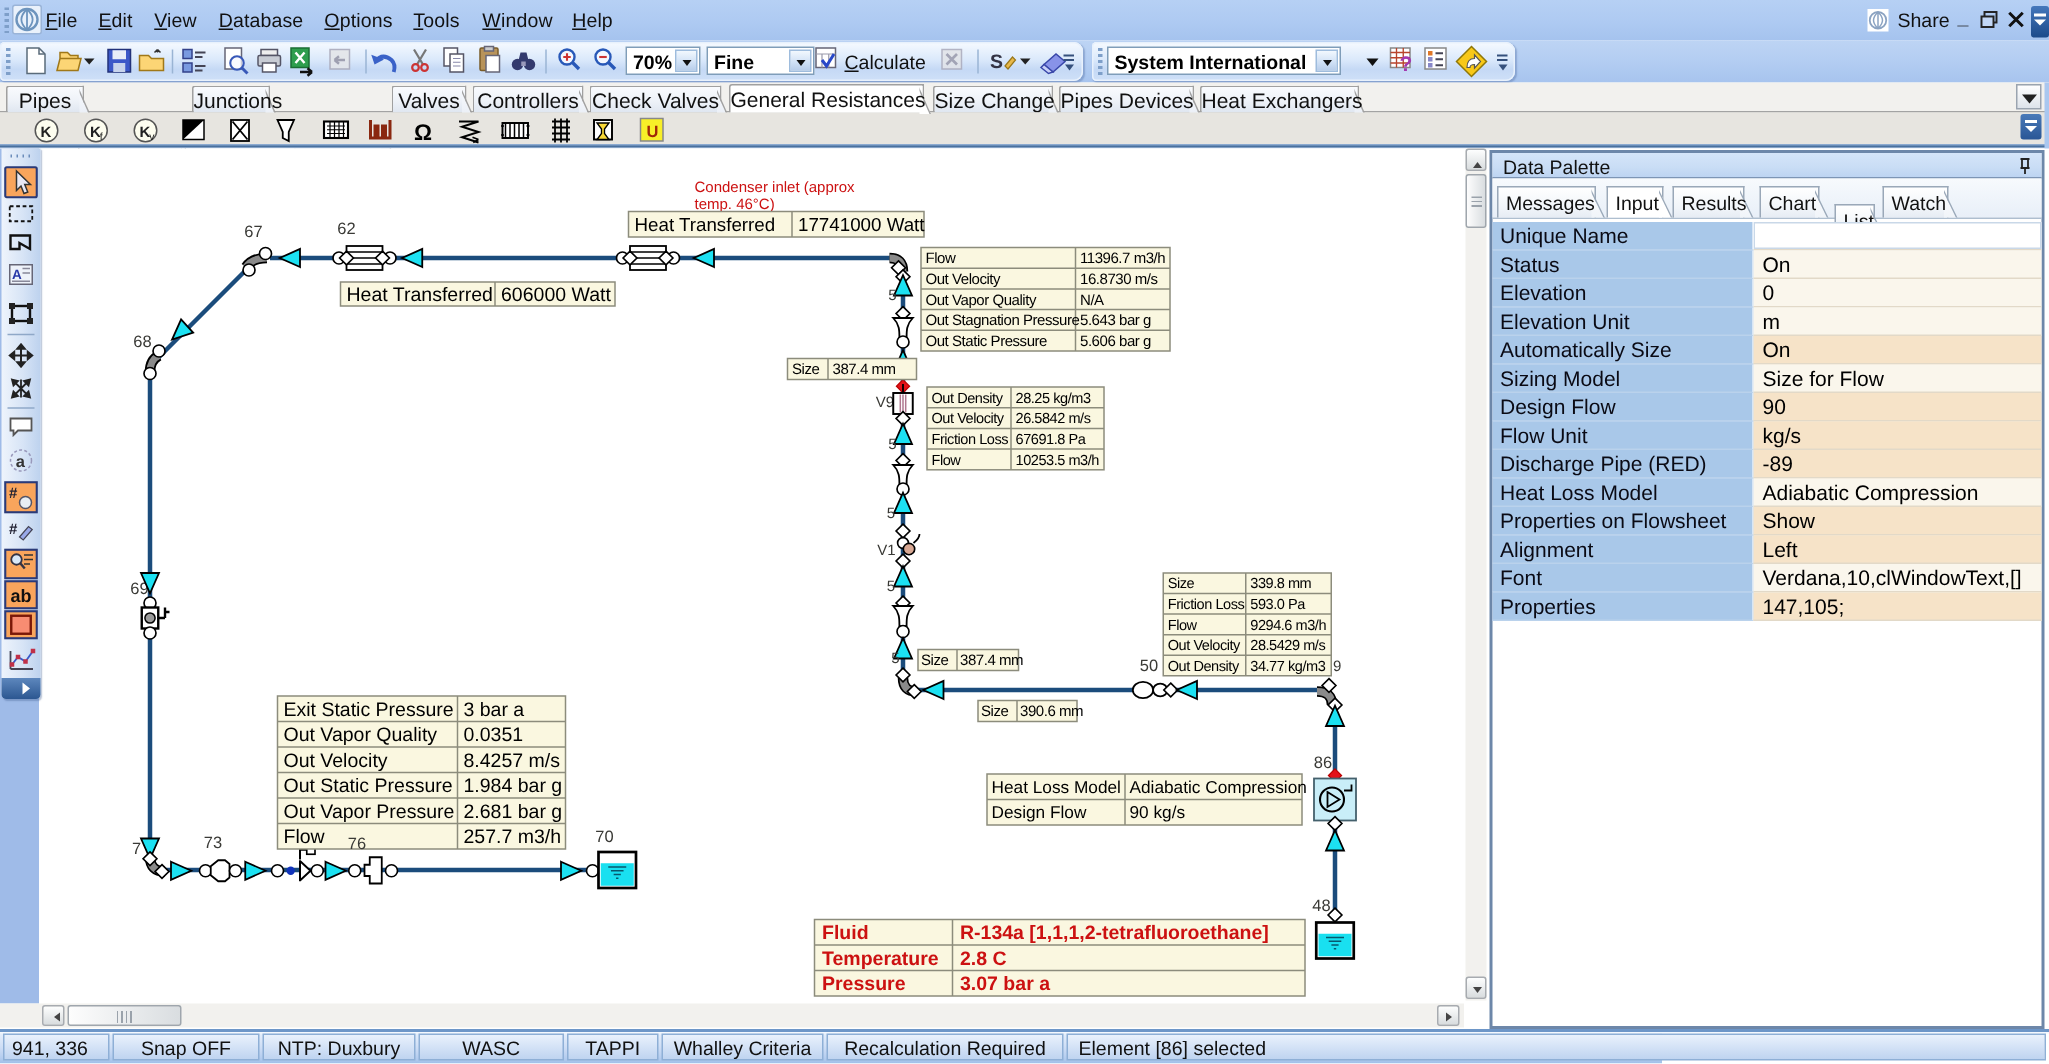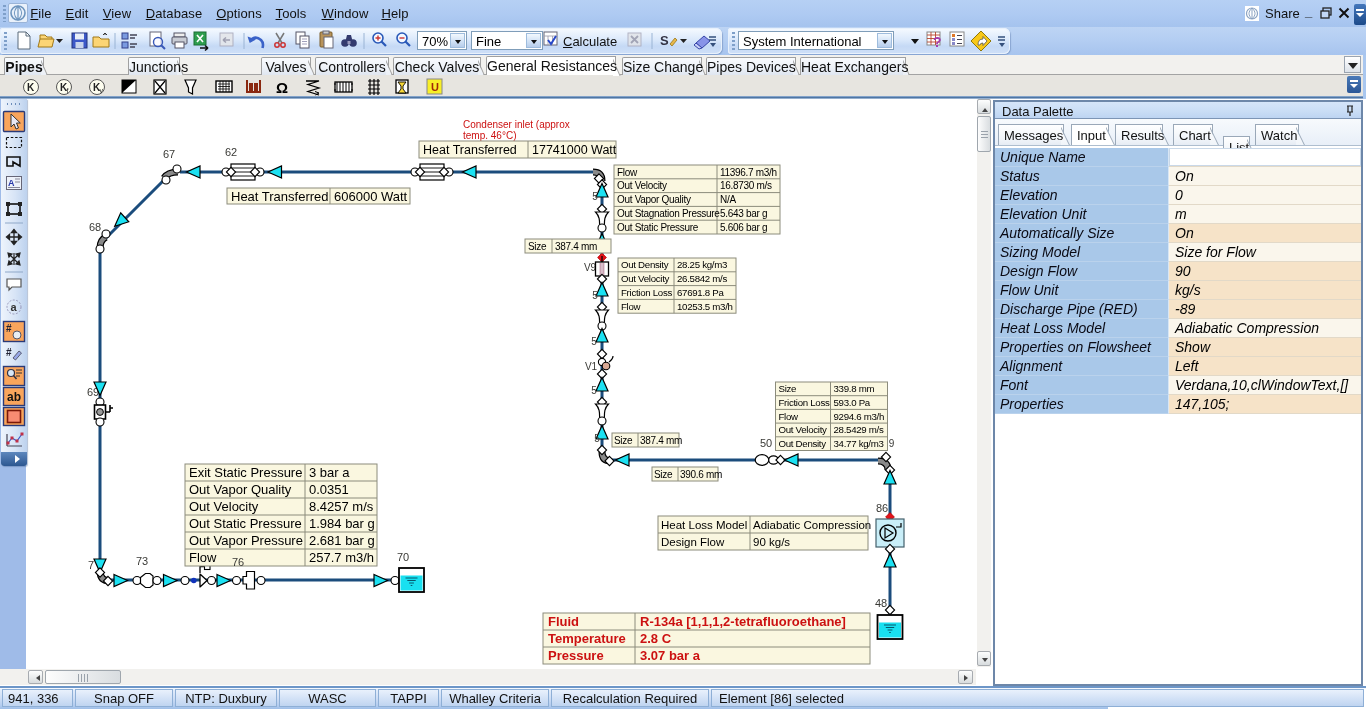--- a/index.html
+++ b/index.html
@@ -15,21 +15,21 @@
 .grip { position:absolute; width:3px; background:repeating-linear-gradient(180deg,#7e9fc9 0 2px,rgba(0,0,0,0) 2px 4px); }
 
 .winbtn { position:absolute; top:7px; font-size:13px; color:#222; font-weight:bold; }
 
 #toolrow { left:0; top:27px; width:1366px; height:28px;
   background:linear-gradient(180deg,#bdd4f4 0%,#b3cdf2 50%,#a7c4ee 100%); }
 .tbpanel { position:absolute; top:1px; height:26px; border-radius:3px 6px 6px 3px;
   background:linear-gradient(180deg,#f6faff 0%,#dbe9fb 45%,#c5d9f5 70%,#cfe0f8 100%);
   box-shadow:inset 0 0 0 1px #e8f1fc, 1px 1px 1px rgba(90,120,170,0.45); }
 .combo { position:absolute; top:4px; height:19px; background:#fff; border:1px solid #7f9db9; font-size:13px; color:#000; }
-.combo .ct { position:absolute; left:4px; top:2px; white-space:nowrap; }
+.combo .ct { position:absolute; left:4px; top:2px; white-space:nowrap;font-weight:bold; }
 .combo .cb { position:absolute; right:1px; top:1px; bottom:1px; width:15px;
   background:linear-gradient(180deg,#f2f8fe,#cfe0f5 60%,#b7cdea); border:1px solid #9ebcdd; }
 .combo .cb:after { content:""; position:absolute; left:4px; top:6px; border:3.5px solid rgba(0,0,0,0);
   border-top:4px solid #111; }
 
 #tabrow { left:0; top:55px; width:1366px; height:20px;
   background:#f2f1ee; border-bottom:1px solid #a3a3a3; }
 .dtab { position:absolute; top:2px; height:18px; background:linear-gradient(180deg,#f9fbfe 0%,#eef2f8 55%,#dfe6f0 100%);
   border:1px solid #a0a0a0; border-bottom:none; border-radius:2px 0 0 0;
   font-size:14px; color:#111; text-align:center; transform:skewX(0deg); }
@@ -64,21 +64,21 @@
 .ptab { position:absolute; top:5px; height:21px; background:linear-gradient(180deg,#ffffff,#f0f4f9 70%,#e6ecf4);
   border:1px solid #9aa8b8; border-bottom:none; font-size:13px; color:#111; }
 .ptab .slant { position:absolute; right:-9px; top:-1px; width:11px; height:21px; overflow:hidden; }
 .ptab .slant:before { content:""; position:absolute; left:-11px; top:0; width:16px; height:30px;
   border-right:1px solid #9aa8b8; transform:skewX(26deg); background:linear-gradient(180deg,#ffffff,#f0f4f9 70%,#e6ecf4); }
 .ptab.active { background:#fff; z-index:4; height:21px; }
 .ptab.active .slant:before { background:#fff; }
 .ptab .txt { position:relative; top:3px; padding-left:5px; white-space:nowrap; }
 
 #pgrid { position:absolute; left:0; top:46px; width:366px; }
-.prow { position:relative; width:366px; height:19px;font-style:italic; }
+.prow { position:relative; width:366px; height:19px; }
 .pname { position:absolute; left:0; top:0; width:174px; height:19px; background:#a9c8e9;
   border-bottom:1px solid #bad2ec; border-right:1px solid #d8e6f5; font-size:14px; color:#0a0a14; padding:1px 0 0 5px; white-space:nowrap; overflow:hidden; }
 .pval { position:absolute; left:174px; top:0; width:192px; height:19px;
   border-bottom:1px solid #e2d9c8; font-size:14px; color:#000; padding:1px 0 0 6px; white-space:nowrap; overflow:hidden; }
 .vw { background:#fff; } .vc { background:#faf6ec; } .vt { background:#f6e3c8; }
 
 #statline { left:0; top:686px; width:1366px; height:2px; background:#6d96c8; }
 #statusbar { left:0; top:688px; width:1108px; height:21px;
   background:linear-gradient(180deg,#e7f0fc 0%,#cdddf5 50%,#b5cdef 82%,#9fbfe8 100%); }
 .scell { position:absolute; top:1px; height:18px; border:1px solid #8eafd6;
@@ -266,21 +266,21 @@
         <path d="M7,3.5 h5 M7,7.5 h5 M7,11.5 h5" stroke="#445" stroke-width="1.2"></path>
       </g>
 <g transform="translate(45,1)">
         <path d="M10,0 L20,10 L10,20 L0,10 Z" fill="#f8c818" stroke="#907808" stroke-width="1"></path>
         <path d="M7,14 q0,-6 5,-6 l0,-2.5 4,4.5 -4,4.5 0,-2.5 q-3,0 -3,2 z" fill="#fff" stroke="#555" stroke-width="0.8"></path>
       </g>
 </svg>
 </div>
 
 <div id="tabrow" class="abs">
-  <div class="dtab" style="left:4px;width:40px;font-weight:bold;">
+  <div class="dtab" style="left:4px;width:52px;">
       <div class="slant"></div>
       <div class="txt">Pipes</div>
     </div>
   <div class="dtab" style="left:52px;width:72px;margin-top:39px;">
       <div class="slant"></div>
       <div class="txt">Boundaries</div>
     </div>
   <div class="dtab" style="left:128px;width:52px;">
       <div class="slant"></div>
       <div class="txt">Junctions</div>

